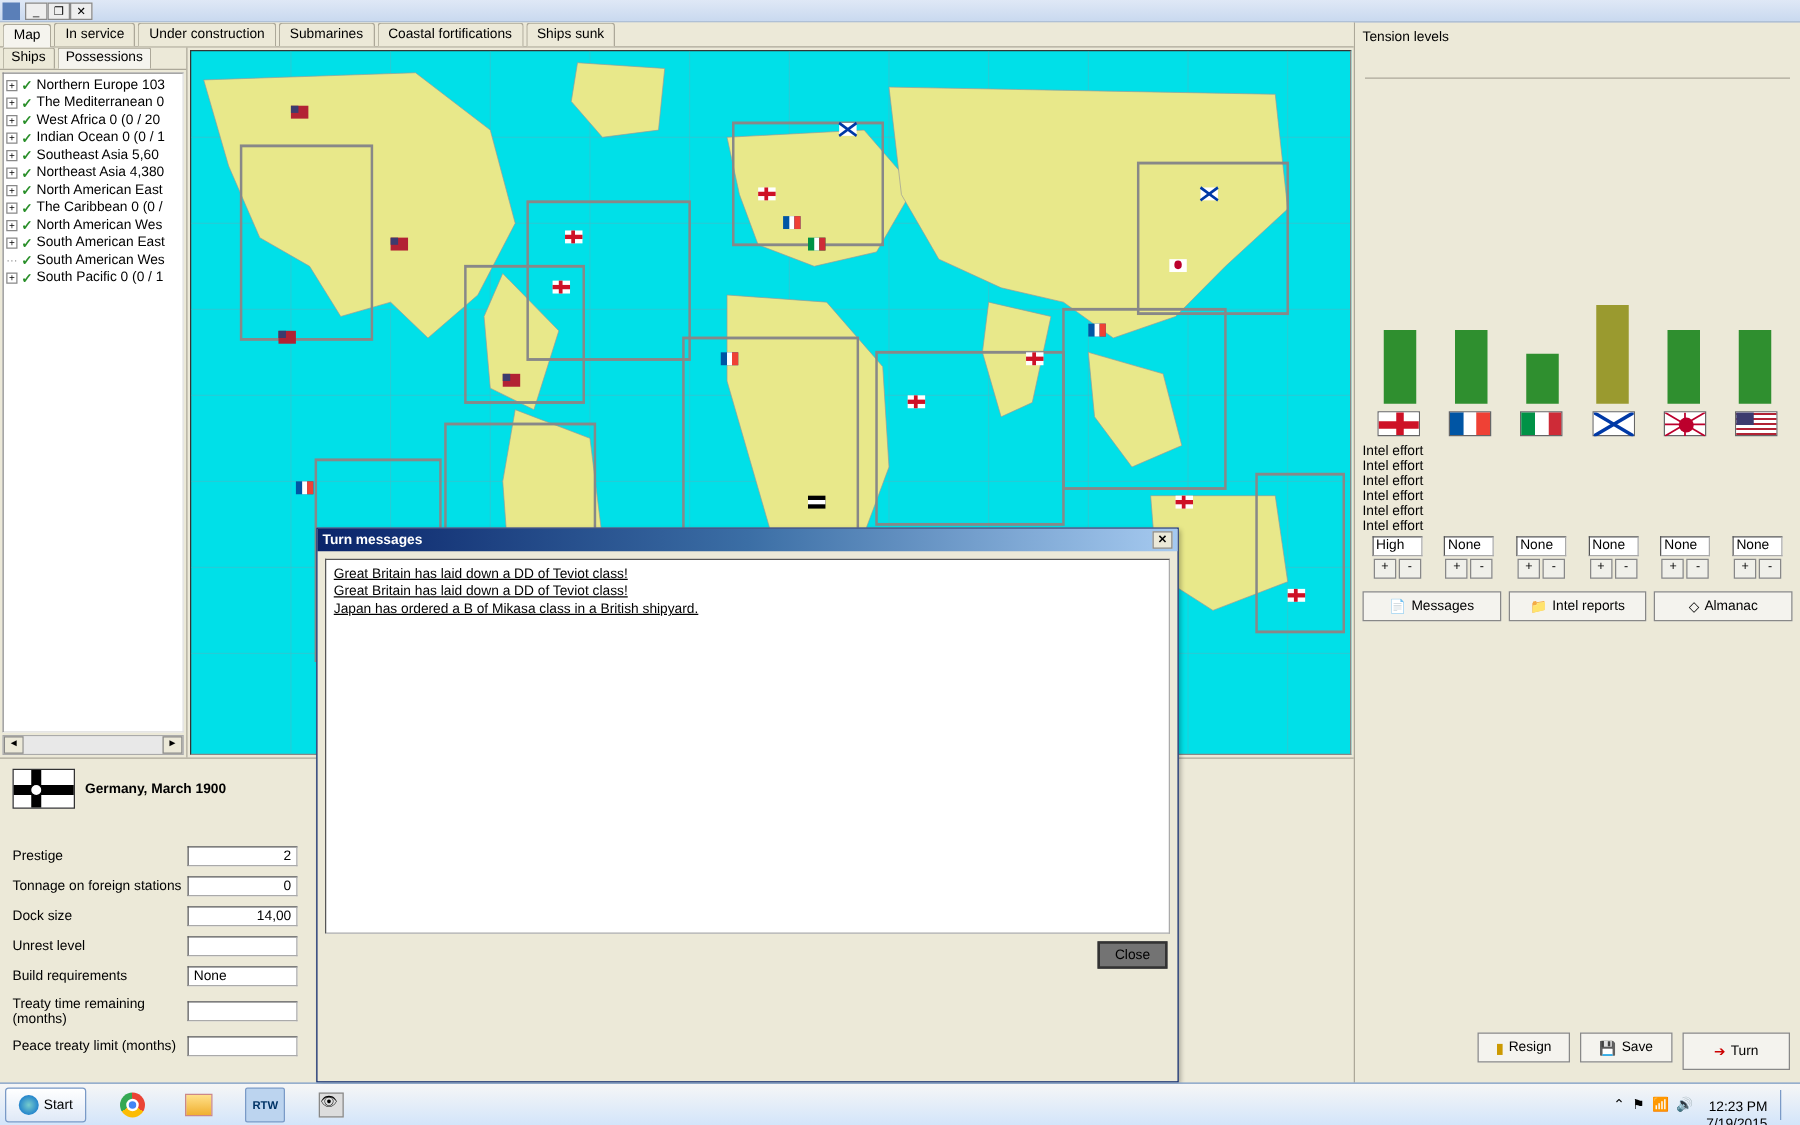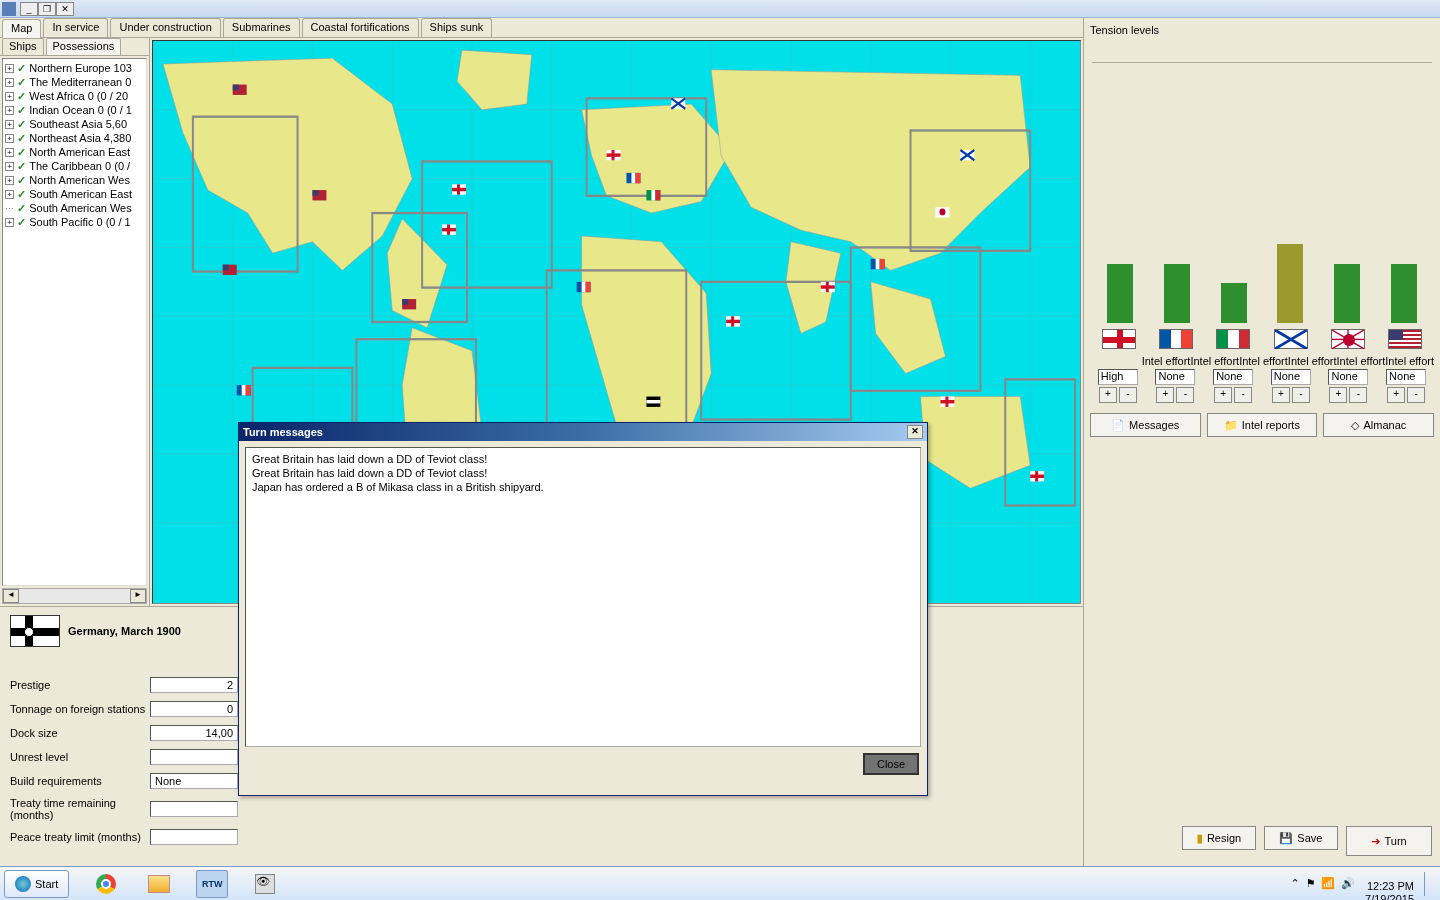--- a/index.html
+++ b/index.html
@@ -52,38 +52,38 @@
 .stat-table { display: grid; grid-template-columns: 140px 88px; row-gap: 8px; align-items: center; }
 .stat-val { border: 1px inset #aaa; background: #fff; padding: 1px 4px; text-align: right; height: 16px; }
 
 
 .panel-title { margin: 2px 0 20px; }
 .spacer-line { height: 1px; background: #aca899; margin: 6px 2px 40px; }
 .tension-chart { display: flex; align-items: flex-end; justify-content: space-around; height: 220px; padding: 0 2px; }
 .tension-chart .bar { width: 26px; }
 .flags-row { display: flex; justify-content: space-around; margin-top: 6px; }
 .mini-flag { width: 34px; height: 20px; border: 1px solid #666; background: #fff; position: relative; }
-.intel-row { display: flex; justify-content: flex-end; margin-top: 6px; font-size: 10px; }
+.intel-row { display: flex; justify-content: flex-end; margin-top: 6px; font-size: 10px; flex-direction: column; }
 .effort-row { display: flex; justify-content: space-around; margin-top: 2px; gap: 2px; }
 .effort-box { border: 1px inset #aaa; background: #fff; width: 40px; height: 16px; padding: 0 2px; }
 .pm-row { display: flex; justify-content: space-around; margin-top: 2px; gap: 2px; }
 .pm-grp { display: flex; gap: 2px; }
 .pm-btn { width: 18px; height: 16px; border: 1px solid #888; background: #f0f0ea; cursor: pointer; text-align: center; font-size: 10px; }
 .btn3-row { display: flex; gap: 6px; margin-top: 10px; }
 .btn3 { flex: 1; height: 24px; border: 1px solid #888; background: #f4f3ee; cursor: pointer; display: flex; align-items: center; justify-content: center; gap: 4px; }
 .action-row { display: flex; gap: 8px; margin-top: auto; position: absolute; bottom: 44px; right: 8px; }
 .action-btn { width: 74px; height: 24px; border: 1px solid #888; background: #f4f3ee; cursor: pointer; display: flex; align-items: center; justify-content: center; gap: 4px; }
 .turn-btn { width: 86px; height: 30px; }
 
 
-.dialog { position: absolute; left: 238px; top: 422px; width: 690px; height: 374px; border: 1px solid #0a246a; background: #ece9d8; box-shadow: 2px 2px 4px rgba(0,0,0,.3); }
+.dialog { position: absolute; left: 253px; top: 422px; width: 690px; height: 444px; border: 1px solid #0a246a; background: #ece9d8; box-shadow: 2px 2px 4px rgba(0,0,0,.3); }
 .dlg-title { height: 18px; background: linear-gradient(90deg,#0a246a,#3b6ea5,#a6caf0); color: #fff; display: flex; align-items: center; padding: 0 4px; font-weight: bold; }
 .dlg-close-x { margin-left: auto; width: 16px; height: 14px; background: #ece9d8; border: 1px solid #888; color: #000; font-size: 9px; text-align: center; cursor: pointer; }
 .dlg-body { background: #fff; margin: 6px; height: 300px; border: 1px inset #aaa; padding: 4px 6px; }
-.dlg-body div { line-height: 14px; }
+.dlg-body div { line-height: 14px; text-decoration: underline; }
 .dlg-footer { display: flex; justify-content: flex-end; padding: 0 8px 6px; }
 .dlg-btn { width: 56px; height: 22px; border: 2px solid #333; background: #737373; cursor: pointer; }
 
 
 .taskbar { position: absolute; left: 0; right: 0; bottom: 0; height: 34px; background: linear-gradient(#f6f6f6,#d3e5fa); border-top: 1px solid #7a9ac7; display: flex; align-items: center; padding: 0 4px; }
 .start-btn { height: 28px; padding: 0 10px; border: 1px solid #7a9ac7; background: linear-gradient(#fff,#dfe9f7); border-radius: 3px; display: flex; align-items: center; gap: 4px; cursor: pointer; }
 .tb-icon { width: 32px; height: 28px; margin-left: 21px; border-radius: 2px; display: flex; align-items: center; justify-content: center; cursor: pointer; }
 .tb-sep { flex: 1; }
 .systray { display: flex; align-items: center; gap: 6px; padding: 0 4px; }
 .clock { text-align: right; font-size: 11px; line-height: 13px; padding: 0 4px; margin-top: 18px; }

